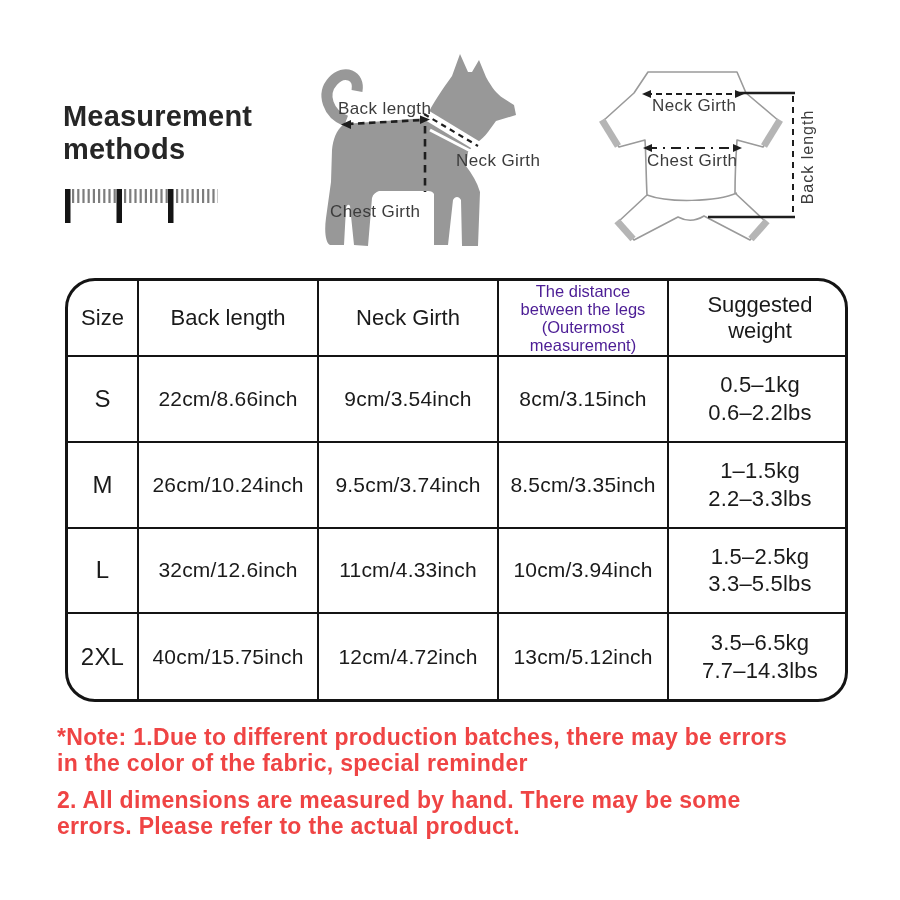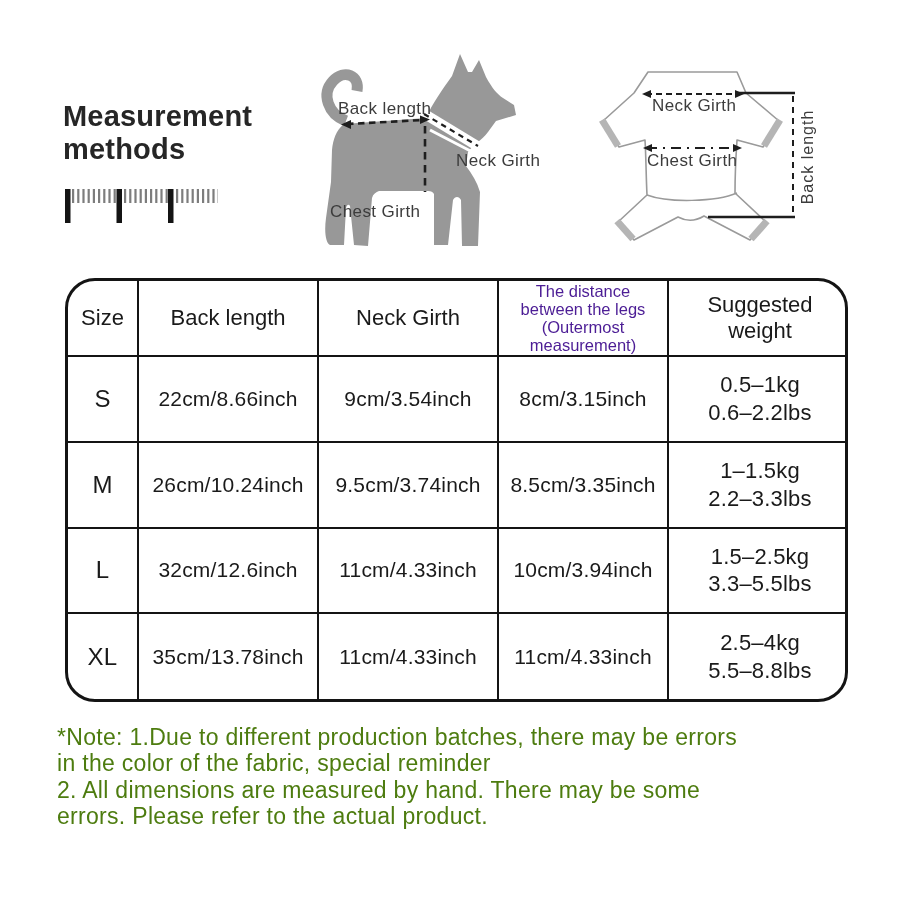--- a/index.html
+++ b/index.html
@@ -64,23 +64,23 @@
   .hdr { font-size: 22px; color: #1a1a1a; }
   .hdr-weight-inner { display: inline-block; max-width: 115px; line-height: 1.15; }
   .hdr-dist { font-size: 16.5px; line-height: 1.1; color: #4c1d95; }
   .cell { font-size: 21px; color: #1a1a1a; letter-spacing: 0.2px; }
   .cell-size { font-size: 24px; }
   .cell-weight div { font-size: 22px; line-height: 1.25; }
 
   
   .notes { position: absolute; left: 57px; top: 724px; width: 825px; }
   .note-line {
-    font-size: 23px; color: #4d7c0f; line-height: 26px; letter-spacing: 0.3px;
-  }
-  .note-p2 { margin-top: 1px; }
+    font-size: 23px; color: #ef4444; line-height: 26px; letter-spacing: 0.3px; font-weight: bold;
+  }
+  .note-p2 { margin-top: 11px; }
 
   svg { position: absolute; overflow: visible; }
 </style>
 </head>
 <body>
 
 <div class="canvas">
 
   <div class="abs page-title">Measurement methods</div>
 
@@ -216,27 +216,27 @@
           <td class="cell cell-size">L</td>
           <td class="cell">32cm/12.6inch</td>
           <td class="cell">11cm/4.33inch</td>
           <td class="cell">10cm/3.94inch</td>
           <td class="cell cell-weight">
             <div>1.5–2.5kg</div>
             <div>3.3–5.5lbs</div>
           </td>
         </tr>
         <tr>
-          <td class="cell cell-size">XL</td>
-          <td class="cell">35cm/13.78inch</td>
-          <td class="cell">11cm/4.33inch</td>
-          <td class="cell">11cm/4.33inch</td>
-          <td class="cell cell-weight">
-            <div>2.5–4kg</div>
-            <div>5.5–8.8lbs</div>
+          <td class="cell cell-size">2XL</td>
+          <td class="cell">40cm/15.75inch</td>
+          <td class="cell">12cm/4.72inch</td>
+          <td class="cell">13cm/5.12inch</td>
+          <td class="cell cell-weight">
+            <div>3.5–6.5kg</div>
+            <div>7.7–14.3lbs</div>
           </td>
         </tr>
       </tbody>
     </table>
   </div>
 
   <div class="notes">
     <div class="note-line">*Note: 1.Due to different production batches, there may be errors</div>
     <div class="note-line">in the color of the fabric, special reminder</div>
     <div class="note-line note-p2">2. All dimensions are measured by hand. There may be some</div>

